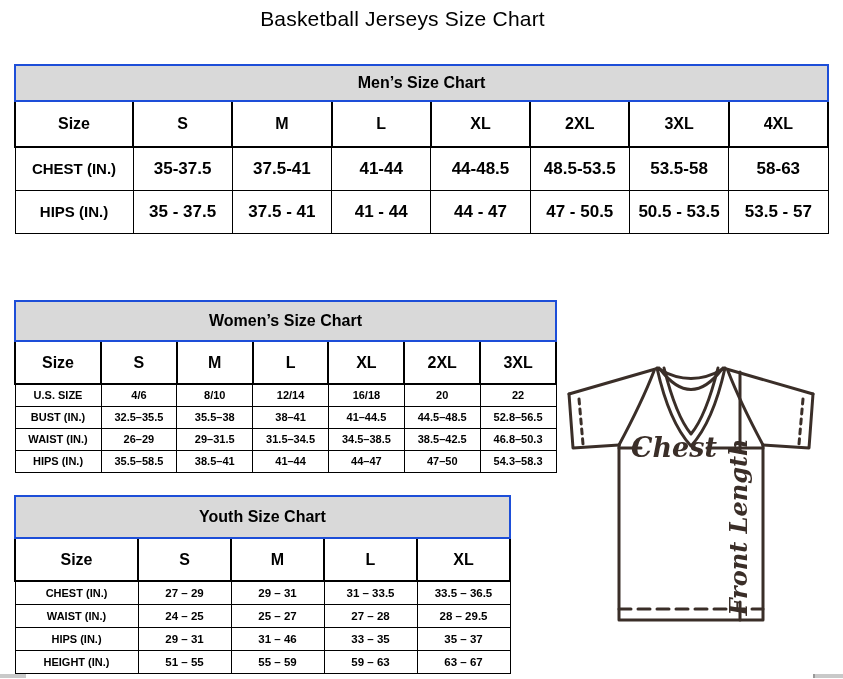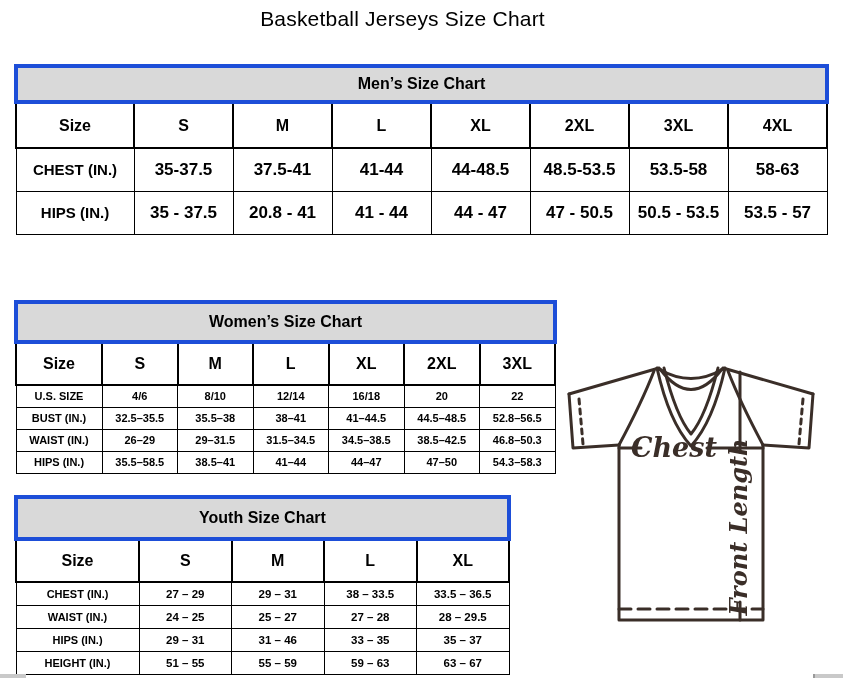--- a/index.html
+++ b/index.html
@@ -14,21 +14,21 @@
   }
   table.size-table {
     position:absolute; border-collapse:collapse; table-layout:fixed;
     background:#fff;
   }
   table.size-table th, table.size-table td {
     border:1px solid #000; text-align:center; vertical-align:middle;
     font-weight:bold; overflow:hidden; white-space:nowrap;
   }
   table.size-table tr.band th {
-    background:#d9d9d9; border:4px solid #1d4ed8; font-size:16px;
+    background:#d9d9d9; border:2px solid #1d4ed8; font-size:16px;
   }
   table.size-table tr.colhead th { border-width:2px;margin-left:40px; }
   
   .t-men { top:64px; left:14px; width:815px; }
   .t-men th, .t-men td { border-width:2px; }
   .t-men tr.band th { height:36px; }
   .t-men tr.colhead th { height:46px; font-size:16px; }
   .t-men td { height:43px; font-size:17px; }
   .t-men td.rowlabel { font-size:15px; }
   .t-men colgroup col:first-child { width:118px; }
@@ -94,21 +94,21 @@
         <td>37.5-41</td>
         <td>41-44</td>
         <td>44-48.5</td>
         <td>48.5-53.5</td>
         <td>53.5-58</td>
         <td>58-63</td>
       </tr>
       <tr>
         <td class="rowlabel">HIPS (IN.)</td>
         <td>35 - 37.5</td>
-        <td>20.8 - 41</td>
+        <td>37.5 - 41</td>
         <td>41 - 44</td>
         <td>44 - 47</td>
         <td>47 - 50.5</td>
         <td>50.5 - 53.5</td>
         <td>53.5 - 57</td>
       </tr>
     </tbody>
   </table>
 <table class="size-table t-women">
     <colgroup>
@@ -187,21 +187,21 @@
         <th>Size</th>
         <th>S</th>
         <th>M</th>
         <th>L</th>
         <th>XL</th>
       </tr>
       <tr>
         <td class="rowlabel">CHEST (IN.)</td>
         <td>27 – 29</td>
         <td>29 – 31</td>
-        <td>38 – 33.5</td>
+        <td>31 – 33.5</td>
         <td>33.5 – 36.5</td>
       </tr>
       <tr>
         <td class="rowlabel">WAIST (IN.)</td>
         <td>24 – 25</td>
         <td>25 – 27</td>
         <td>27 – 28</td>
         <td>28 – 29.5</td>
       </tr>
       <tr>

